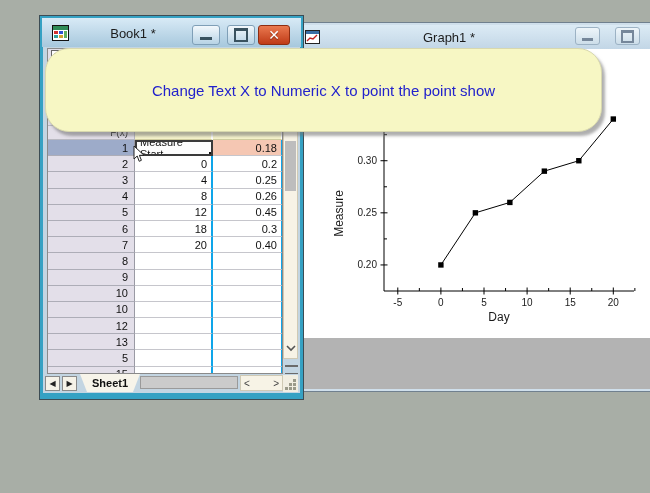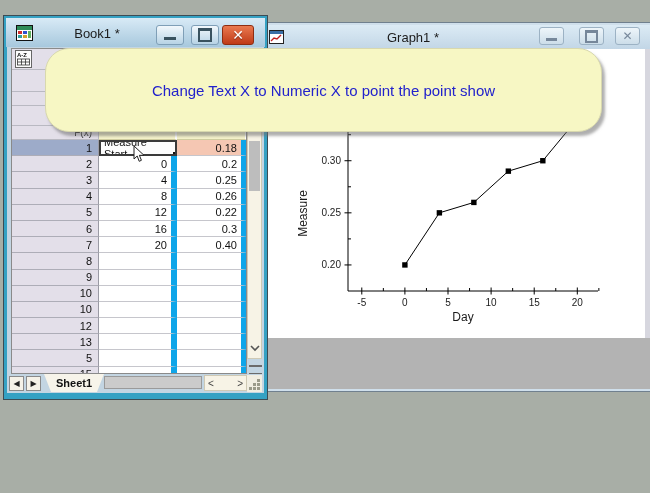--- a/index.html
+++ b/index.html
@@ -1,21 +1,21 @@
 <!DOCTYPE html>
 <html><head>
 <meta charset="utf-8">
 <style>
   html,body{margin:0;padding:0;}
   body{width:650px;height:493px;overflow:hidden;position:relative;
        font-family:"Liberation Sans","DejaVu Sans",sans-serif;background:#a8aea6;}
   #desktop{position:absolute;inset:0;}
 
   
-  .window{position:absolute;box-sizing:border-box;}
+  .window{position:absolute;box-sizing:border-box;margin-left:36px;}
   .titlebar{position:absolute;left:2px;right:2px;top:2px;display:flex;align-items:center;}
   .title{font-size:13px;color:#1c1c1c;text-align:center;}
   .winbtn{position:absolute;border-radius:3px;box-sizing:border-box;
           display:flex;align-items:center;justify-content:center;}
 
   
   #graph-window{left:262px;top:22px;width:398px;height:370px;
      background:#cfdfeb;border:1px solid #70808e;z-index:1;}
   #graph-titlebar{height:24px;background:linear-gradient(#dcebf5,#c2d6e6);}
   #graph-title{position:absolute;left:26px;right:122px;top:5px;}
@@ -54,21 +54,21 @@
   .wcol0{width:87px;flex:0 0 87px;}
   .wcol1{width:78px;flex:0 0 78px;}
   .wcol2{width:70px;flex:0 0 70px;}
   #colhdr-row{height:21px;} #longname-row{height:22px;} #units-row{height:14px;}
   #comments-row{height:20px;} #fx-row{height:14px;}
   .datacell-blank{background:#eef0f4;}
   .fx-cell{background:#f6f3cb;border-right:2px solid #fff;border-bottom:1px solid #cfcc9f;}
   #az-box{width:15px;height:16px;background:#fdfdfd;border:1px solid #666;margin-left:3px;}
 
   .ws-row{display:flex;height:16.2px;box-sizing:border-box;}
-  .c{box-sizing:border-box;border-right:6px solid #0ea5e9;border-bottom:1px solid #c6c6cc;
+  .c{box-sizing:border-box;border-right:2px solid #0ea5e9;border-bottom:1px solid #c6c6cc;
      display:flex;align-items:center;justify-content:flex-end;padding:0 4px 0 2px;overflow:hidden;}
   .c.rowhead{background:#e3dfe9;border-right:1px solid #9a9aa4;border-bottom:1px solid #adadb7;
      font-size:11px;color:#111;padding-right:6px;}
   .ws-row.sel .rowhead{background:#9dabc9;}
   .c.left{justify-content:flex-start;padding-left:3px;}
   .c.selcell{border:2px solid #3a3a3a;position:relative;background:#fdfdfd;}
   .c.selcell::after{content:"";position:absolute;right:-2px;bottom:-2px;width:4px;height:4px;
      background:#111;}
   .c.hl{background:#f5c7b3;}
 
@@ -256,25 +256,25 @@
               <div class="c wcol2">0.25</div>
             </div>
             <div class="ws-row">
               <div class="c rowhead wcol0">4</div>
               <div class="c wcol1">8</div>
               <div class="c wcol2">0.26</div>
             </div>
             <div class="ws-row">
               <div class="c rowhead wcol0">5</div>
               <div class="c wcol1">12</div>
-              <div class="c wcol2">0.22</div>
+              <div class="c wcol2">0.45</div>
             </div>
             <div class="ws-row">
               <div class="c rowhead wcol0">6</div>
-              <div class="c wcol1">16</div>
+              <div class="c wcol1">18</div>
               <div class="c wcol2">0.3</div>
             </div>
             <div class="ws-row">
               <div class="c rowhead wcol0">7</div>
               <div class="c wcol1">20</div>
               <div class="c wcol2">0.40</div>
             </div>
             <div class="ws-row">
               <div class="c rowhead wcol0">8</div>
               <div class="c wcol1"></div>

